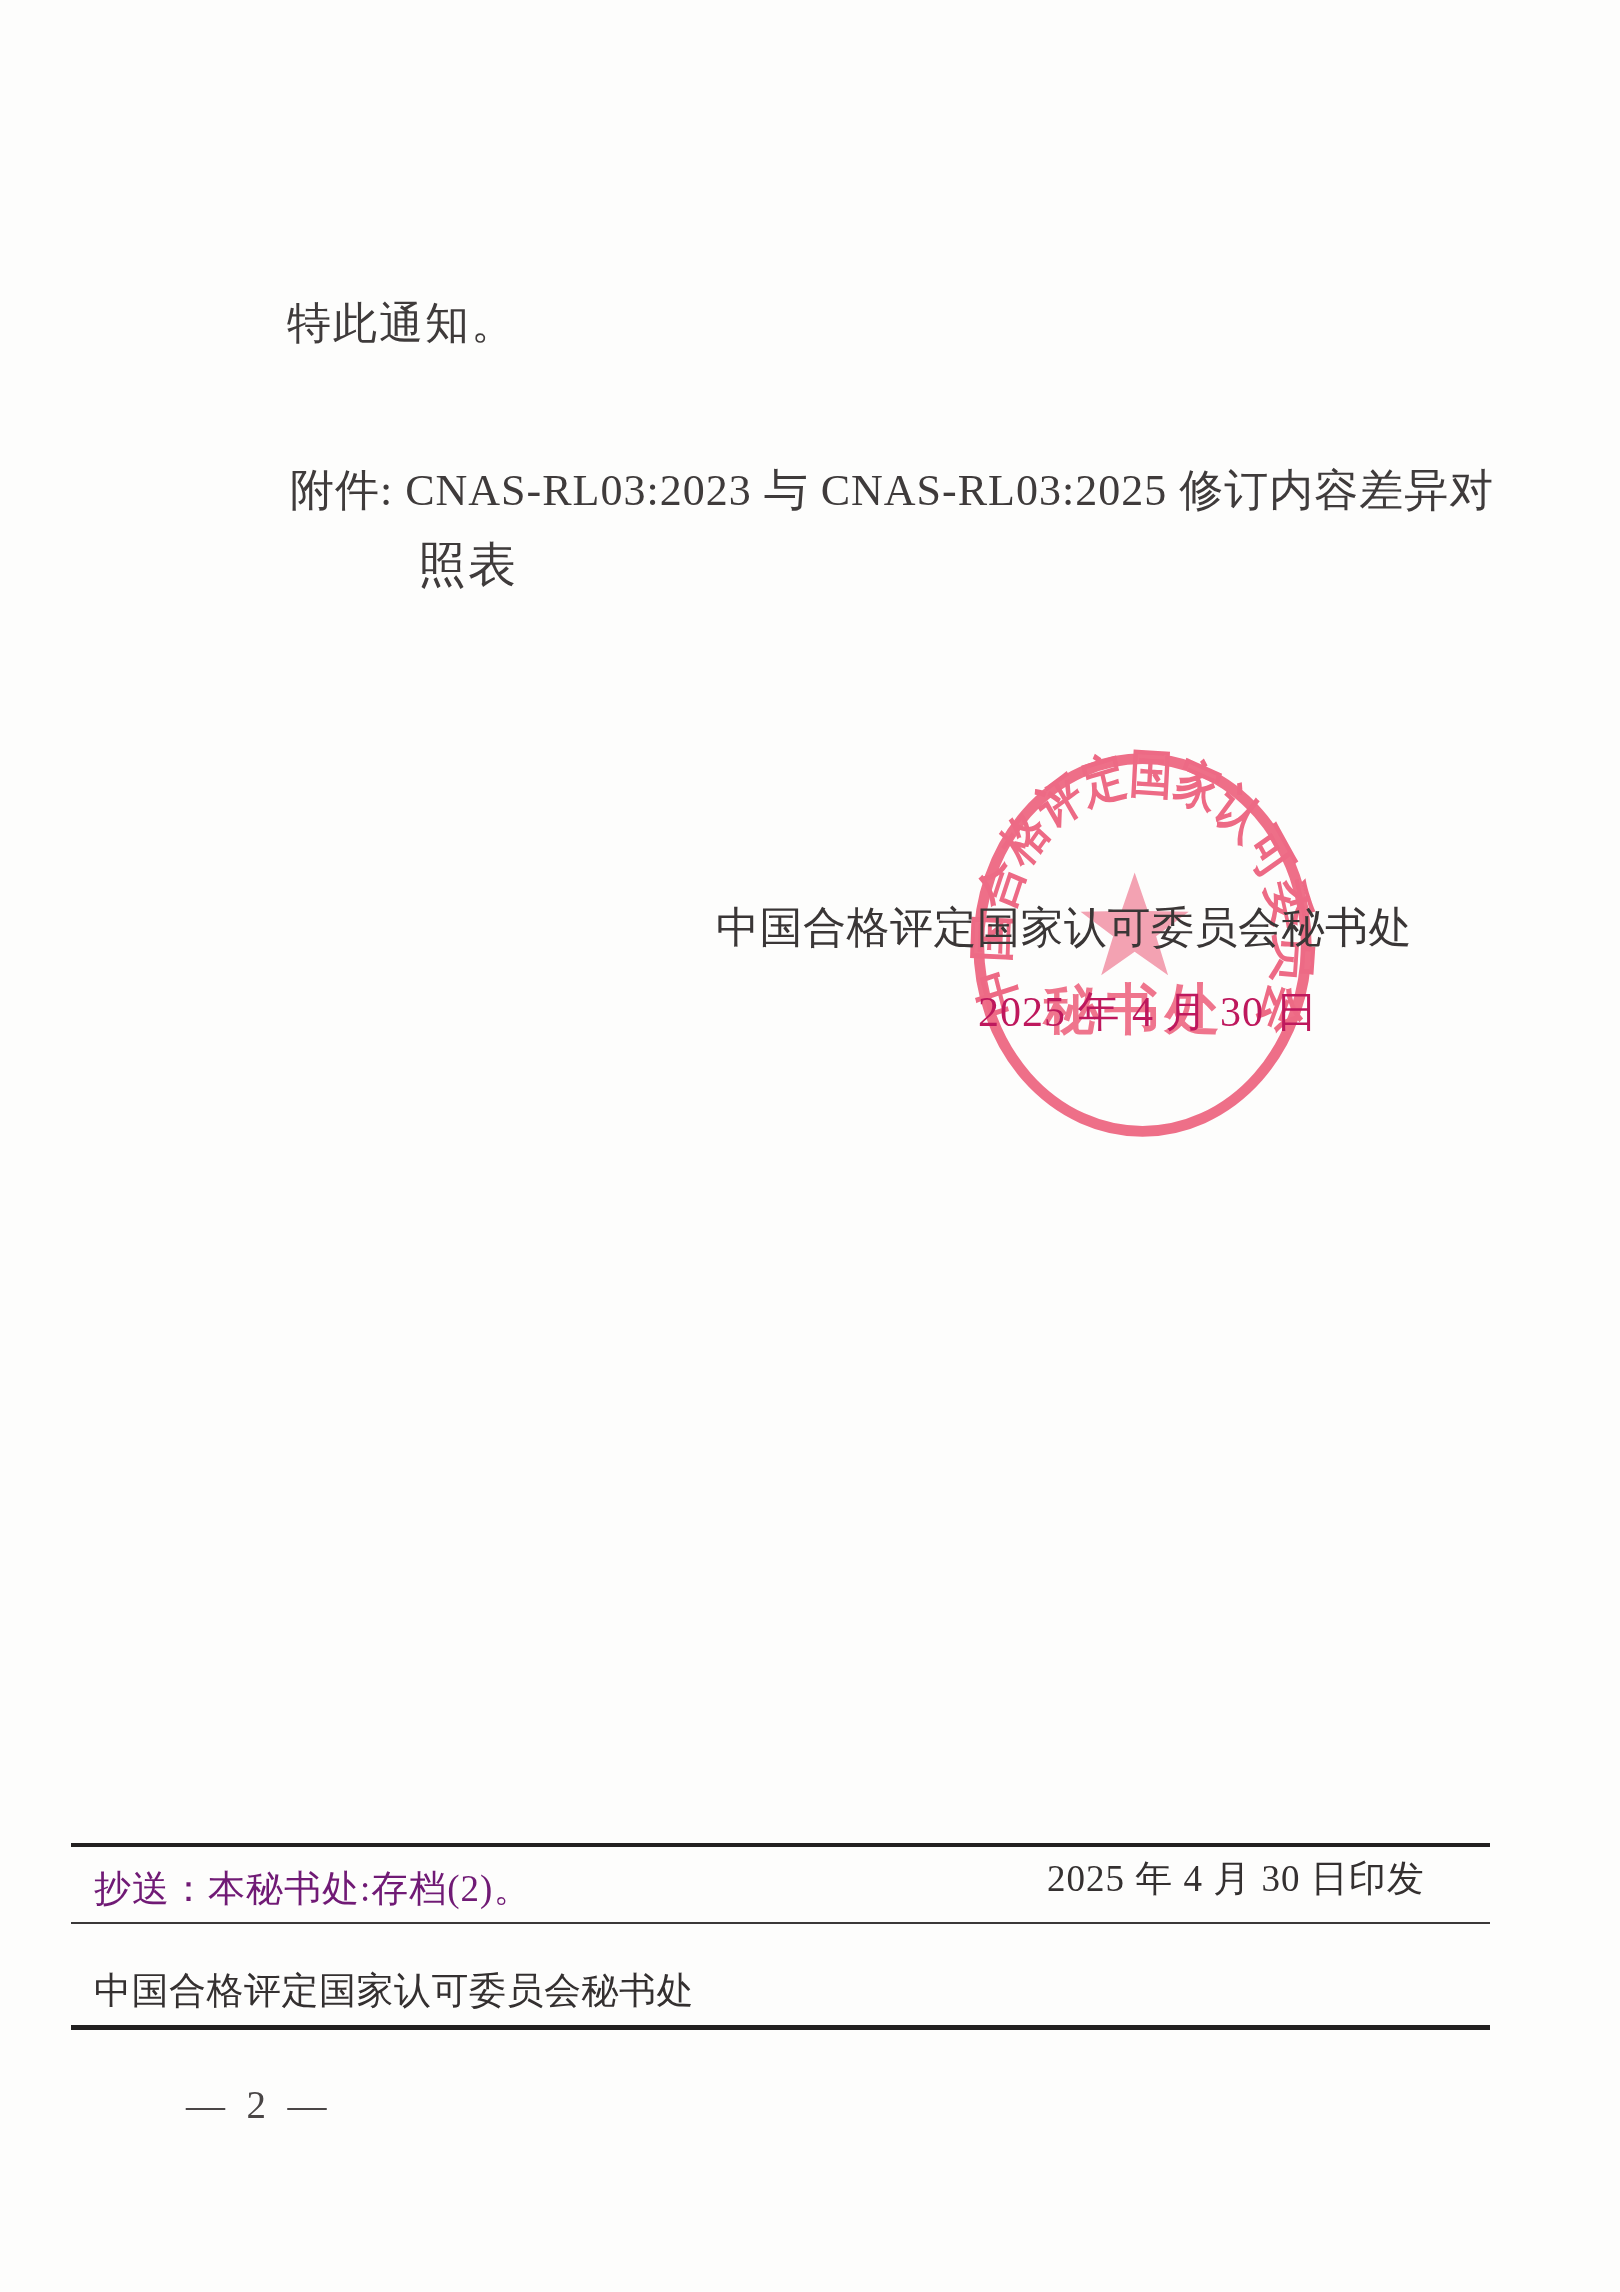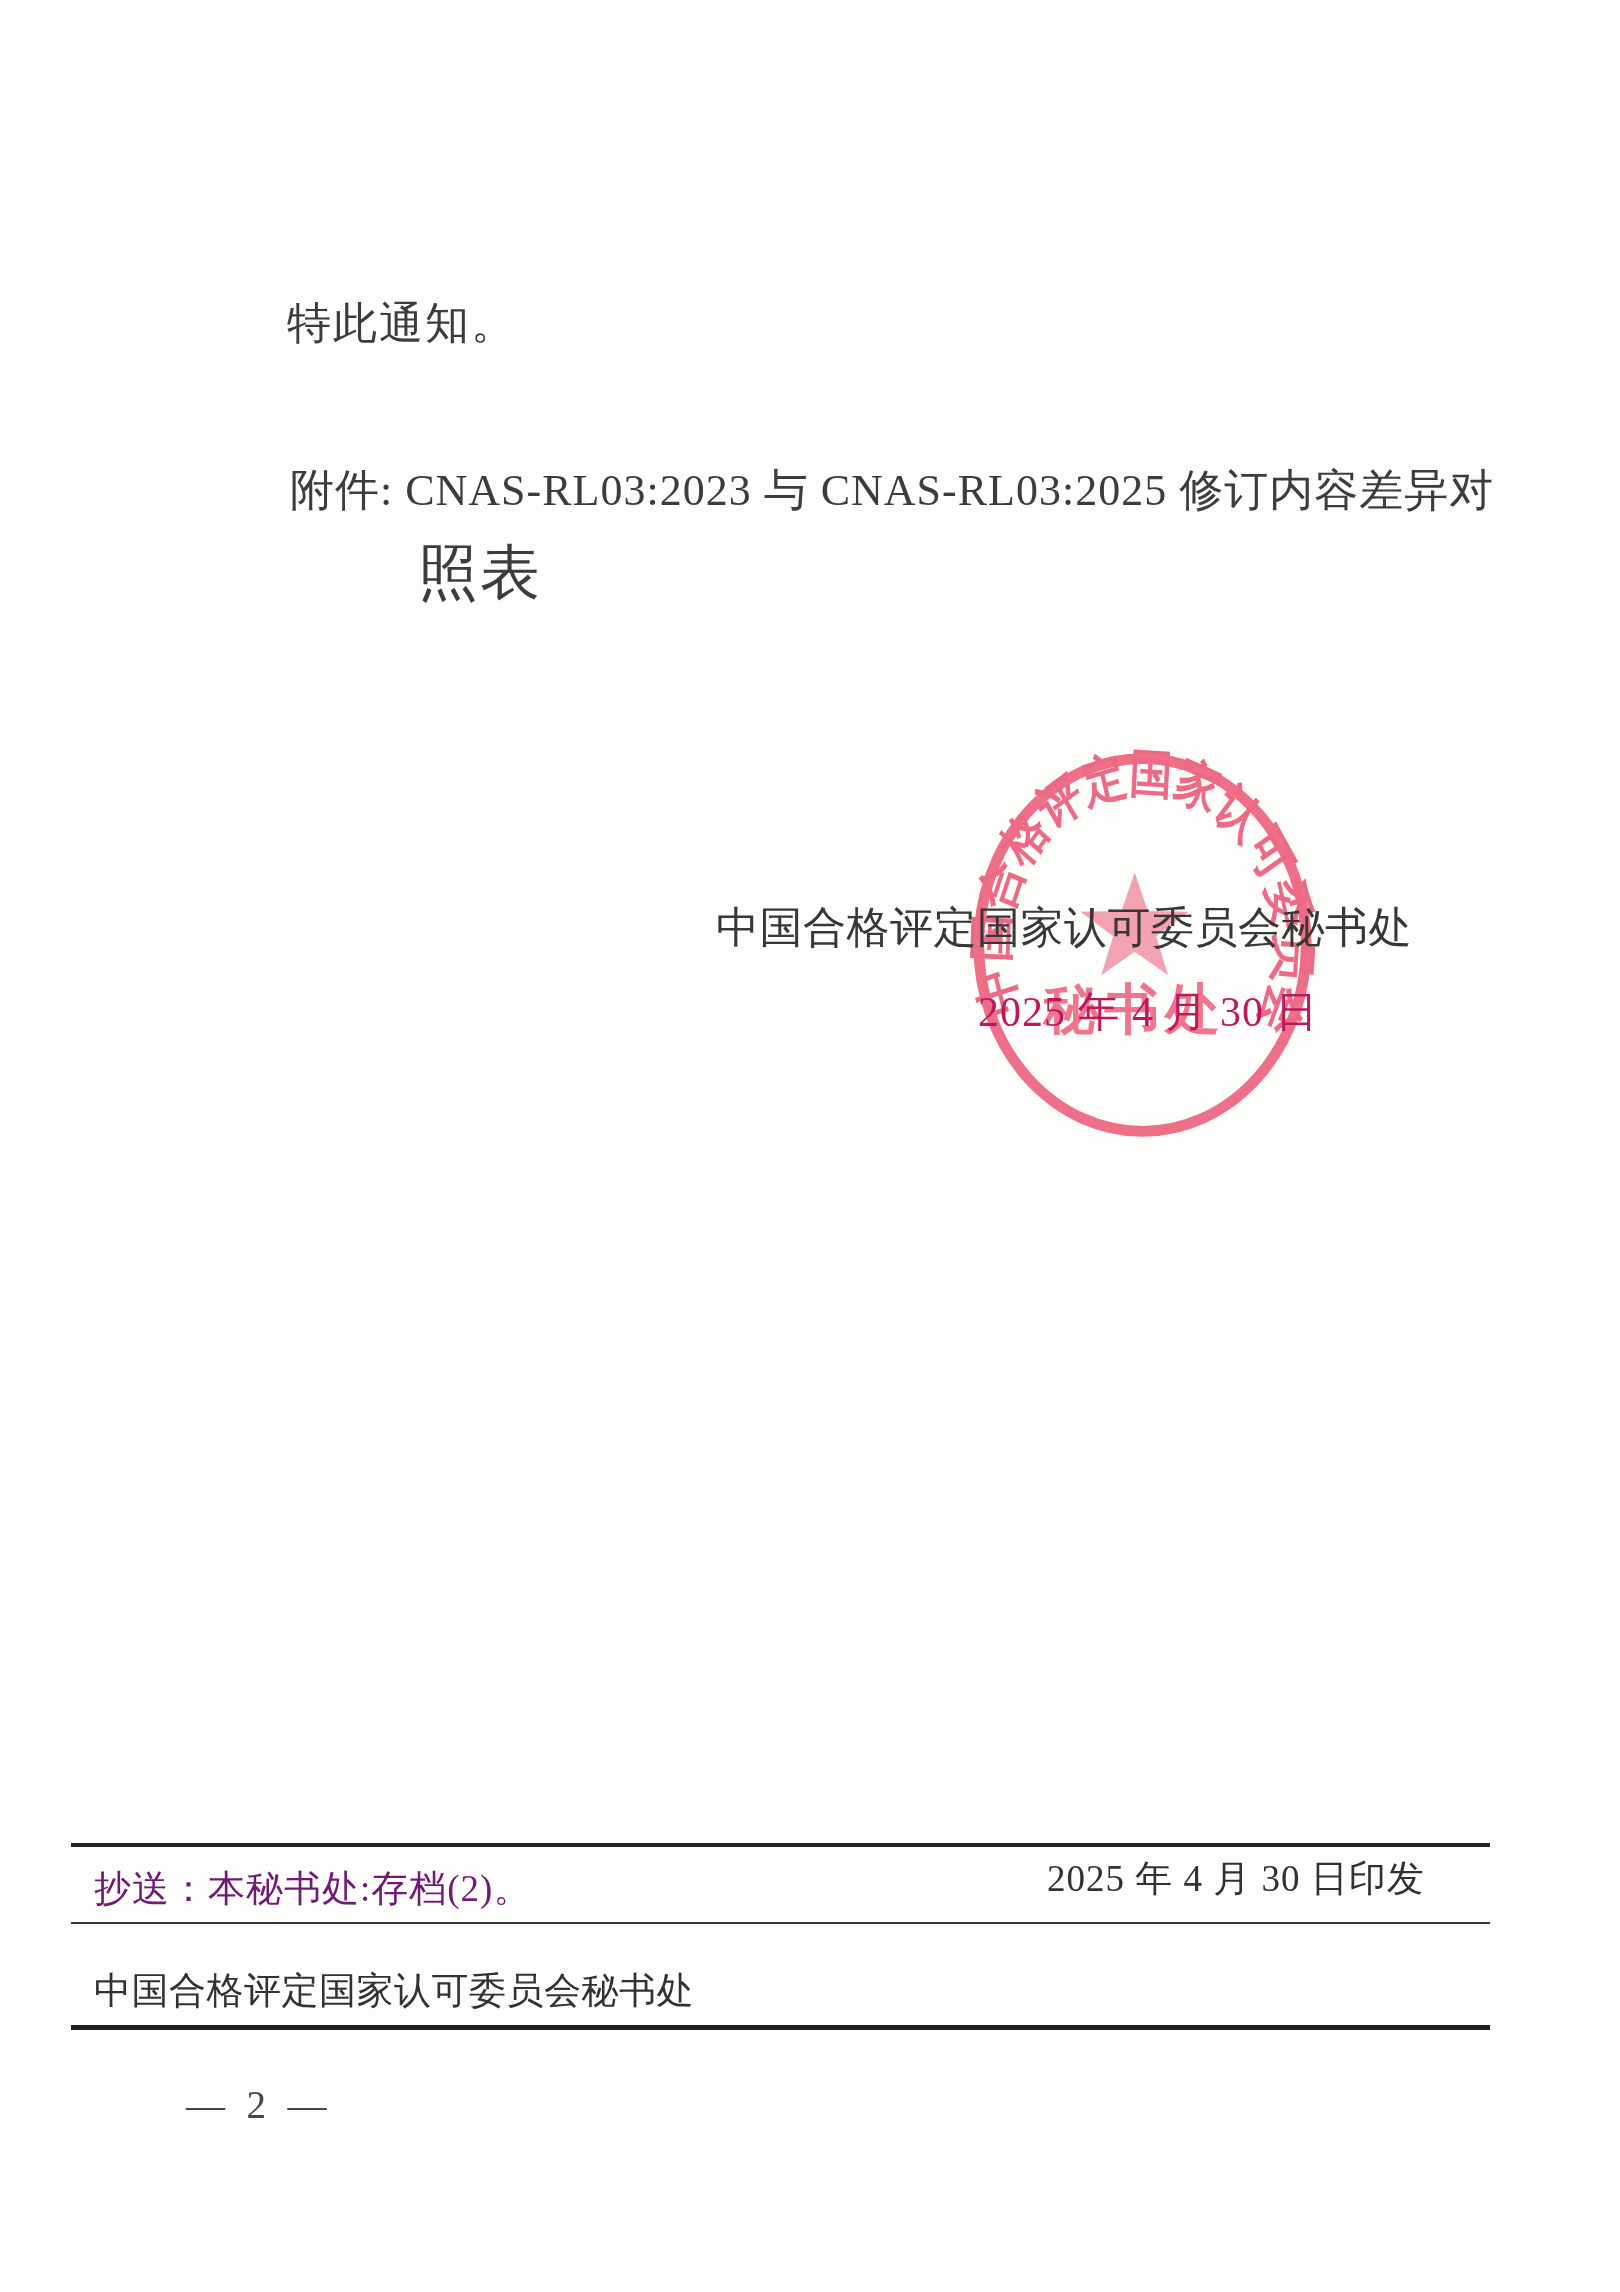--- a/index.html
+++ b/index.html
@@ -10,21 +10,21 @@
     margin: 0 auto;
     background: #fdfdfc;
     overflow: hidden;
     font-family: "Liberation Serif", "DejaVu Serif", serif;
     color: #3f3b3b;
   }
   .abs { position: absolute; white-space: nowrap; }
 
   .notice        { left: 287px; top: 294px;  font-size: 44px; letter-spacing: 2px; }
   .attach-1      { left: 290px; top: 461px;  font-size: 44px; letter-spacing: 1px; text-align: center; }
-  .attach-2      { left: 418px; top: 533px;  font-size: 60px; letter-spacing: 2px; }
+  .attach-2      { left: 418px; top: 533px;  font-size: 48px; letter-spacing: 2px; }
 
   .sig-org       { left: 716px; top: 899px;  font-size: 43px; letter-spacing: 0.5px; color: #3a3636; z-index: 3; }
   .sig-date      { left: 978px; top: 984px; font-size: 42px; letter-spacing: 1px;  color: #be185d; z-index: 3; }
 
   .seal          { left: 966px; top: 744px; width: 353px; height: 402px; z-index: 2; opacity: 0.93; }
 
   .rule          { position: absolute; left: 71px; width: 1419px; background: #222020; }
   .rule-top      { top: 1843px; height: 3.9px; }
   .rule-mid      { top: 1922px; height: 2px; background: #3a3838; }
   .rule-bottom   { top: 2025px; height: 4.9px; }

